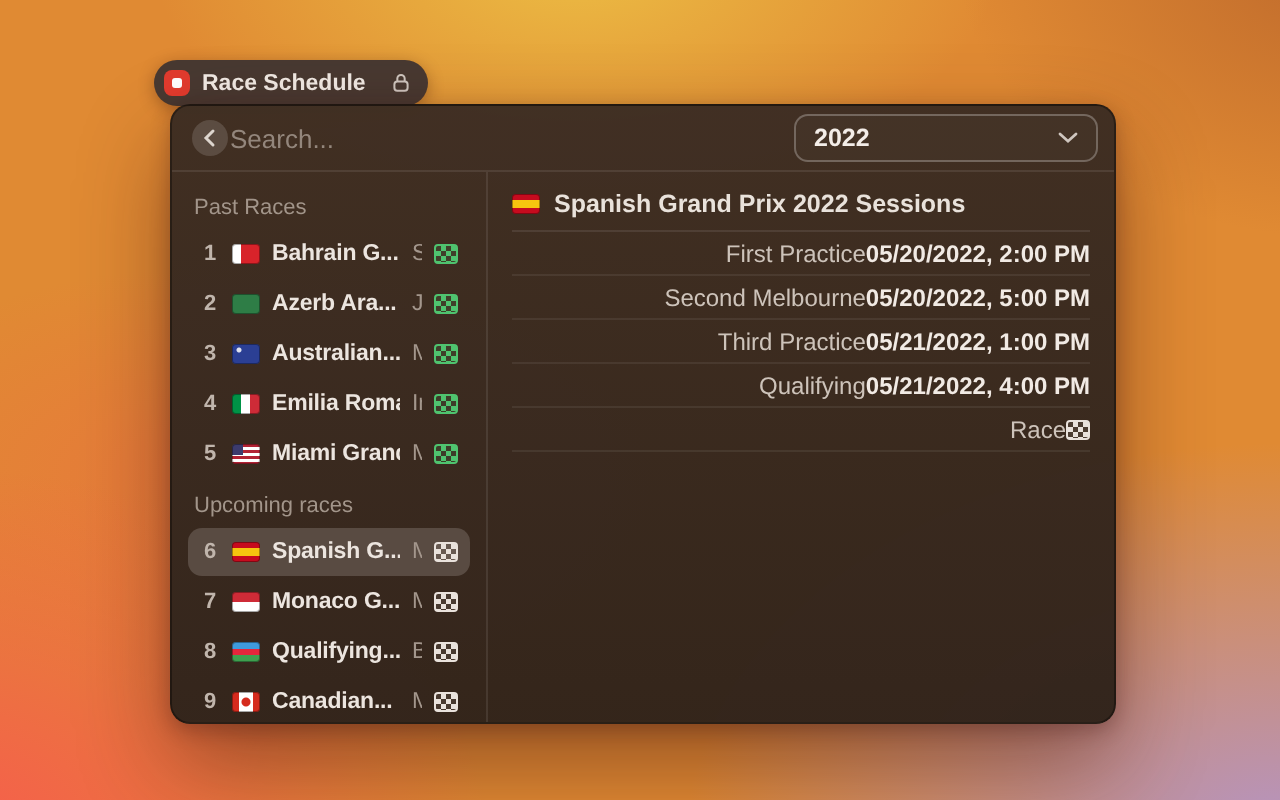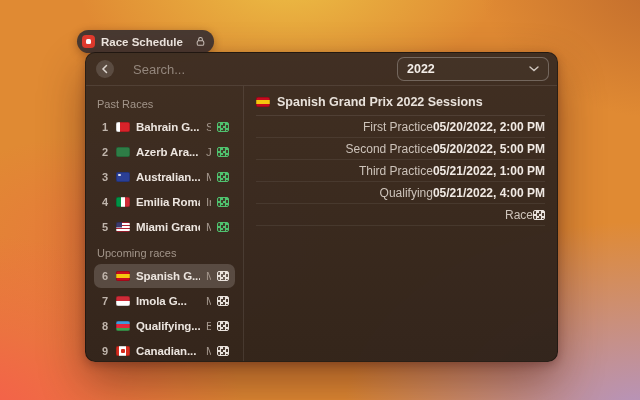--- a/index.html
+++ b/index.html
@@ -31,21 +31,21 @@
 
   
   .window {
     position:absolute; left:85px; top:52px; width:473px; height:310px;
     border-radius:10px; overflow:hidden;
     background:linear-gradient(180deg, rgba(62,46,35,0.985) 0%, rgba(49,36,27,0.985) 100%);
     border:1px solid rgba(0,0,0,0.35);
     box-shadow:0 20px 45px rgba(60,15,15,0.45), 0 3px 10px rgba(60,15,15,0.3);
   }
 
-  .header { height:33px; display:flex; align-items:center; gap:19px;
+  .header { height:33px; display:flex; align-items:center; gap:1px;
     padding:0 8px 0 10px; border-bottom:1px solid rgba(255,255,255,0.09); }
   .back-btn { width:18px; height:18px; border-radius:50%; background:rgba(255,255,255,0.14);
     display:flex; align-items:center; justify-content:center; flex:none; cursor:default; }
   .search-placeholder { flex:1; color:#93867c; font-size:13px; }
   .year-select { width:152px; height:24px; border:1px solid rgba(255,255,255,0.26);
     border-radius:7px; display:flex; align-items:center; justify-content:space-between;
     padding:0 9px; color:#f3ede8; font-size:12.5px; font-weight:700; background:rgba(255,255,255,0.02); }
 
   .body { display:flex; height:276px; }
 
@@ -173,21 +173,21 @@
         <span class="race-num">6</span>
         <span class="flag" style="background:linear-gradient(180deg,#c60b1e 0 28%,#f6c50f 28% 72%,#c60b1e 72%)"></span>
         <span class="race-name">Spanish G...</span>
         <span class="race-loc">Montmeló,...</span>
         <span class="race-flag white"></span>
       </div>
 
       <div class="race-row">
         <span class="race-num">7</span>
         <span class="flag" style="background:linear-gradient(180deg,#ce2b37 0 50%,#ffffff 50%)"></span>
-        <span class="race-name">Imola G...</span>
+        <span class="race-name">Monaco G...</span>
         <span class="race-loc">Monte-Carl...</span>
         <span class="race-flag white"></span>
       </div>
 
       <div class="race-row">
         <span class="race-num">8</span>
         <span class="flag" style="background:linear-gradient(180deg,#3f9bdc 0 34%,#e4263c 34% 67%,#3f9f4f 67%)"></span>
         <span class="race-name">Qualifying...</span>
         <span class="race-loc">Baku, Azerb...</span>
         <span class="race-flag white"></span>
@@ -211,21 +211,21 @@
       </div>
 
       <div class="session-row">
         <span class="session-label">First Practice</span>
         <span class="session-time">
           <span>05/20/2022, 2:00 PM</span>
         </span>
       </div>
 
       <div class="session-row">
-        <span class="session-label">Second Practice</span>
+        <span class="session-label">Second Melbourne</span>
         <span class="session-time">
           <span>05/20/2022, 5:00 PM</span>
         </span>
       </div>
 
       <div class="session-row">
         <span class="session-label">Third Practice</span>
         <span class="session-time">
           <span>05/21/2022, 1:00 PM</span>
         </span>

